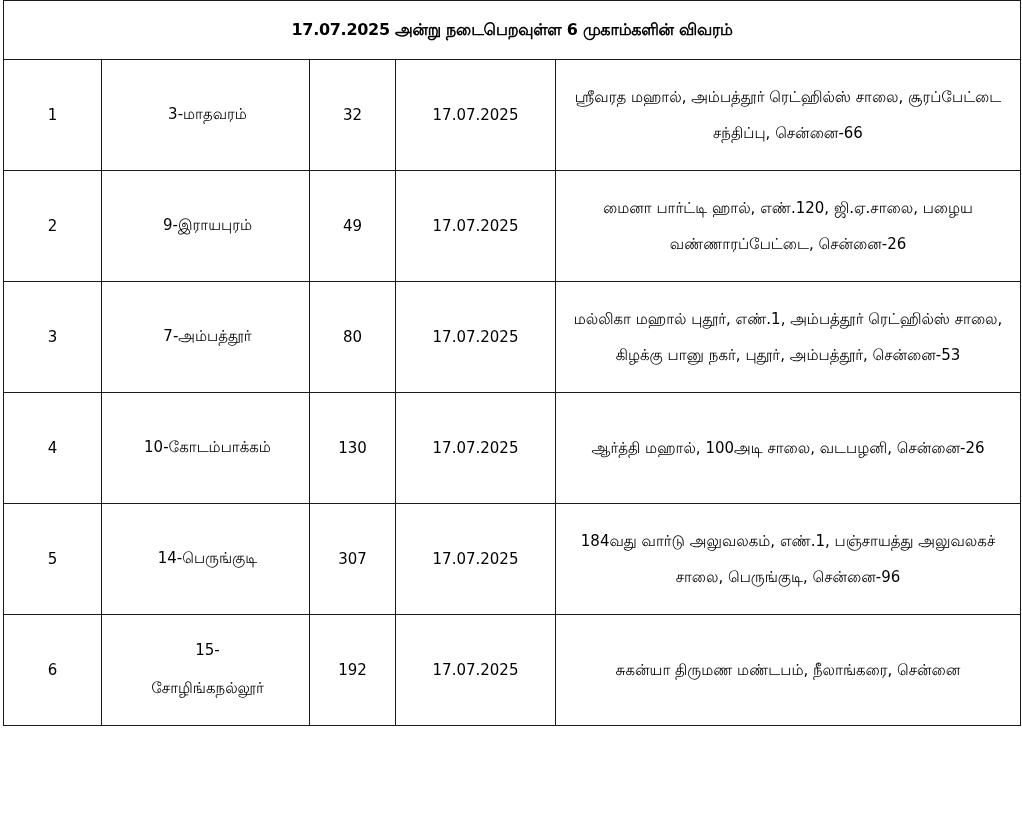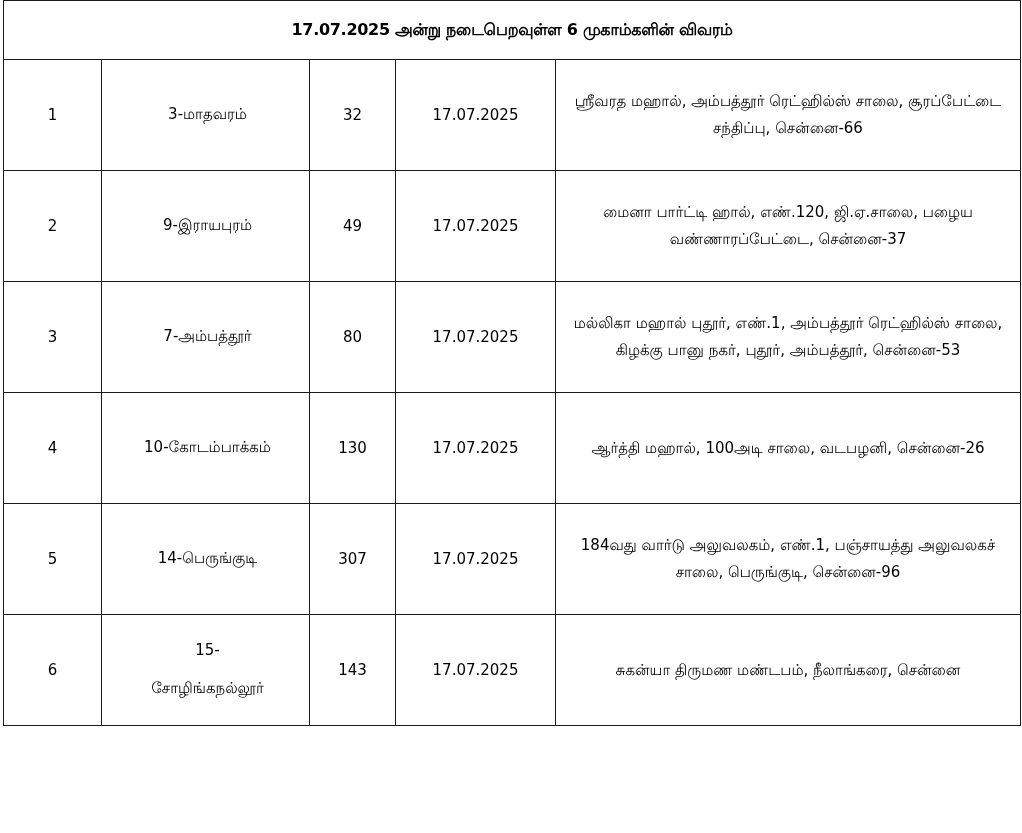--- a/index.html
+++ b/index.html
@@ -48,21 +48,21 @@
       line-height: 30px;
     }
     .row td {
       height: 110px;
       font-size: 15px;
     }
     .c-center { text-align: center; }
     .c-left { text-align: center; padding-left: 10px !important; }
     .place {
       text-align: center;
-      line-height: 27px;
+      line-height: 36px;
       font-size: 15px;
     }
     .zone-line2 {
       display: block;
       margin-top: 20px;
     }
   </style>
 </head>
 <body>
 
@@ -85,21 +85,21 @@
       <td class="c-left">3-மாதவரம்</td>
       <td class="c-center">32</td>
       <td class="c-center">17.07.2025</td>
       <td class="place">ஸ்ரீவரத மஹால், அம்பத்தூர் ரெட்ஹில்ஸ் சாலை, சூரப்பேட்டை சந்திப்பு, சென்னை-66</td>
     </tr>
     <tr class="row">
       <td class="c-center">2</td>
       <td class="c-left">9-இராயபுரம்</td>
       <td class="c-center">49</td>
       <td class="c-center">17.07.2025</td>
-      <td class="place">மைனா பார்ட்டி ஹால், எண்.120, ஜி.ஏ.சாலை, பழைய வண்ணாரப்பேட்டை, சென்னை-37</td>
+      <td class="place">மைனா பார்ட்டி ஹால், எண்.120, ஜி.ஏ.சாலை, பழைய வண்ணாரப்பேட்டை, சென்னை-26</td>
     </tr>
     <tr class="row">
       <td class="c-center">3</td>
       <td class="c-left">7-அம்பத்தூர்</td>
       <td class="c-center">80</td>
       <td class="c-center">17.07.2025</td>
       <td class="place">மல்லிகா மஹால் புதூர், எண்.1, அம்பத்தூர் ரெட்ஹில்ஸ் சாலை, கிழக்கு பானு நகர், புதூர், அம்பத்தூர், சென்னை-53</td>
     </tr>
     <tr class="row">
       <td class="c-center">4</td>
@@ -114,19 +114,19 @@
       <td class="c-center">307</td>
       <td class="c-center">17.07.2025</td>
       <td class="place">184வது வார்டு அலுவலகம், எண்.1, பஞ்சாயத்து அலுவலகச் சாலை, பெருங்குடி, சென்னை-96</td>
     </tr>
     <tr class="row">
       <td class="c-center">6</td>
       <td class="c-left">
         <span>15-</span>
         <span class="zone-line2">சோழிங்கநல்லூர்</span>
       </td>
-      <td class="c-center">143</td>
+      <td class="c-center">192</td>
       <td class="c-center">17.07.2025</td>
       <td class="place">சுகன்யா திருமண மண்டபம், நீலாங்கரை, சென்னை</td>
     </tr>
   </tbody>
     </table>
 </div>
 
 </body></html>

